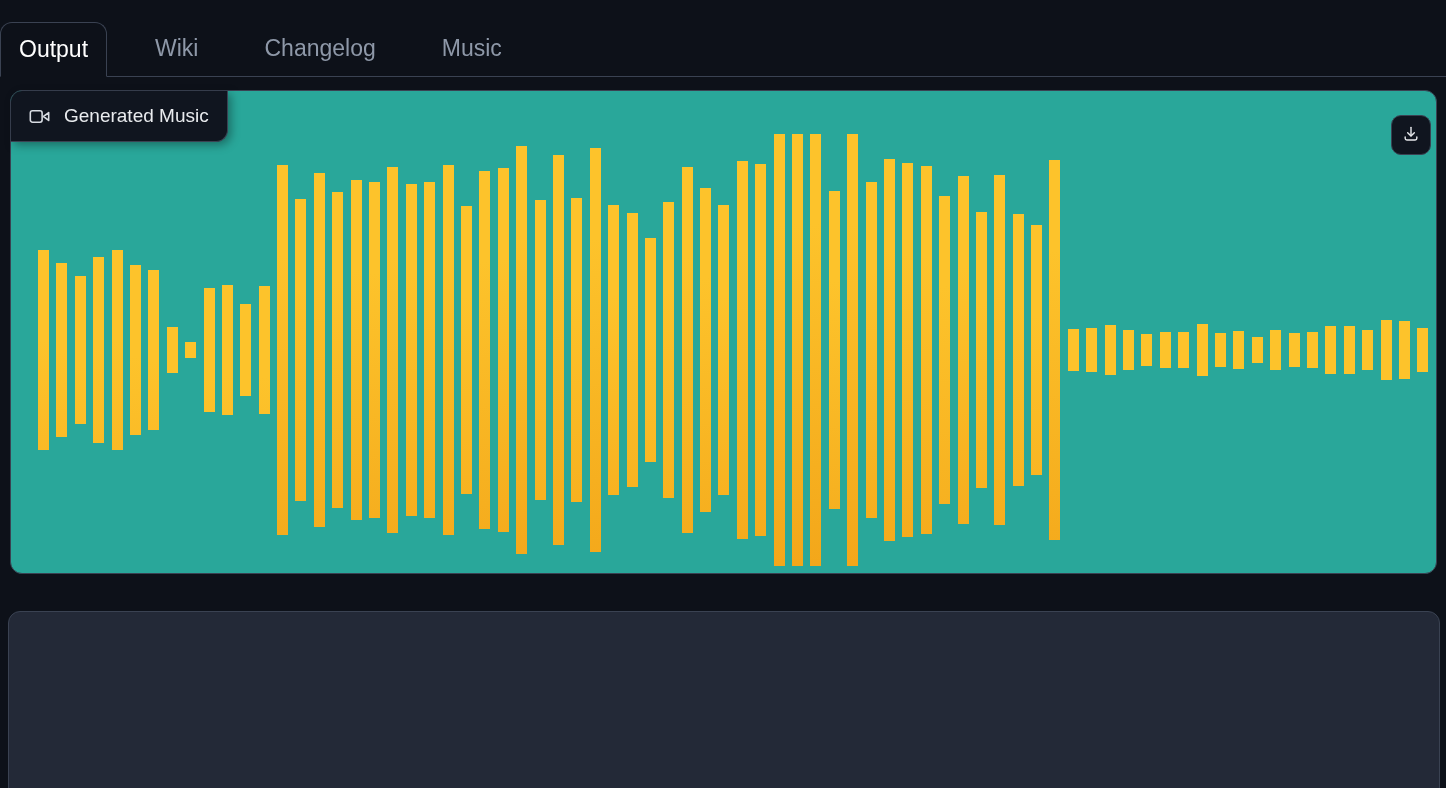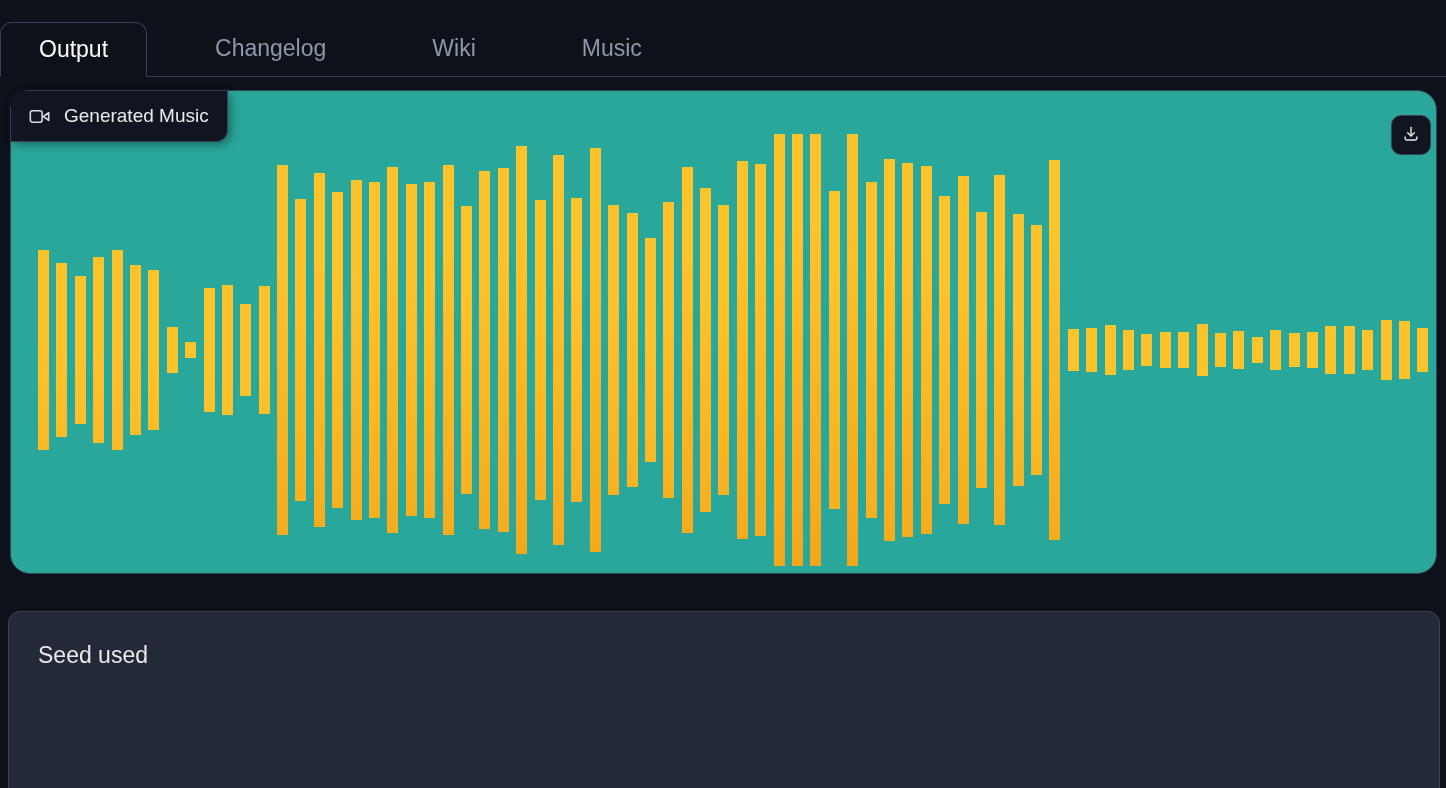--- a/index.html
+++ b/index.html
@@ -23,38 +23,38 @@
     font-family:"Liberation Sans","DejaVu Sans",sans-serif;
     -webkit-font-smoothing:antialiased;
   }
   
   .tabbar{
     display:flex;align-items:flex-end;gap:30px;
     height:77px;border-bottom:1px solid var(--border);
   }
   .tab{
     height:55px;display:flex;align-items:center;
-    padding:0 38px;font-size:23px;color:var(--text-secondary);
+    padding:0 18px;font-size:23px;color:var(--text-secondary);
     cursor:pointer;white-space:nowrap;
   }
   .tab.active{
     background:var(--page-bg);
     border:1px solid var(--border);
     border-bottom:1px solid var(--page-bg);
     margin-bottom:-1px;
     border-radius:12px 12px 0 0;
     color:#ffffff;
   }
   
   .video-block{
     position:relative;
     margin:13px 9px 8px 10px;
     height:484px;
     border:1px solid var(--border);
-    border-radius:20px;
+    border-radius:12px;
     background:var(--wave-bg);
   }
   .wave{
     position:absolute;inset:0;
     display:flex;align-items:center;
     gap:7.4px;padding-left:27px;
     overflow:hidden;border-radius:11px;
   }
   .bar{
     flex:none;width:11px;
@@ -106,22 +106,22 @@
     font-family:inherit;outline:none;
   }
 </style>
 </head>
 <body>
 
 <div>
 
   <div class="tabbar">
     <div class="tab active">Output</div>
+    <div class="tab">Wiki</div>
     <div class="tab">Changelog</div>
-    <div class="tab">Wiki</div>
     <div class="tab">Music</div>
   </div>
 
   <div class="video-block">
     <div class="wave" id="wave" style="gap: 7.4px;">
         <div class="bar" style="width: 11px; height: 200px; transform: translateY(18px);"></div>
         <div class="bar" style="width: 11px; height: 174px; transform: translateY(18px);"></div>
         <div class="bar" style="width: 11px; height: 148px; transform: translateY(18px);"></div>
         <div class="bar" style="width: 11px; height: 186px; transform: translateY(18px);"></div>
         <div class="bar" style="width: 11px; height: 200px; transform: translateY(18px);"></div>
@@ -213,16 +213,15 @@
         <svg width="20" height="20" viewBox="0 0 24 24" fill="none" stroke="#e6e8eb" stroke-width="1.7" stroke-linecap="round" stroke-linejoin="round">
           <path d="M12 4v10"></path>
           <path d="M8 10.5 12 14.5 16 10.5"></path>
           <path d="M5 15.5v1.7a2 2 0 0 0 2 2h10a2 2 0 0 0 2-2v-1.7"></path>
         </svg>
       </span>
     </button>
   </div>
 
   <div class="seed-panel">
-    <div class="seed-label">Seed used</div>
   </div>
 
 </div>
 
 </body></html>

